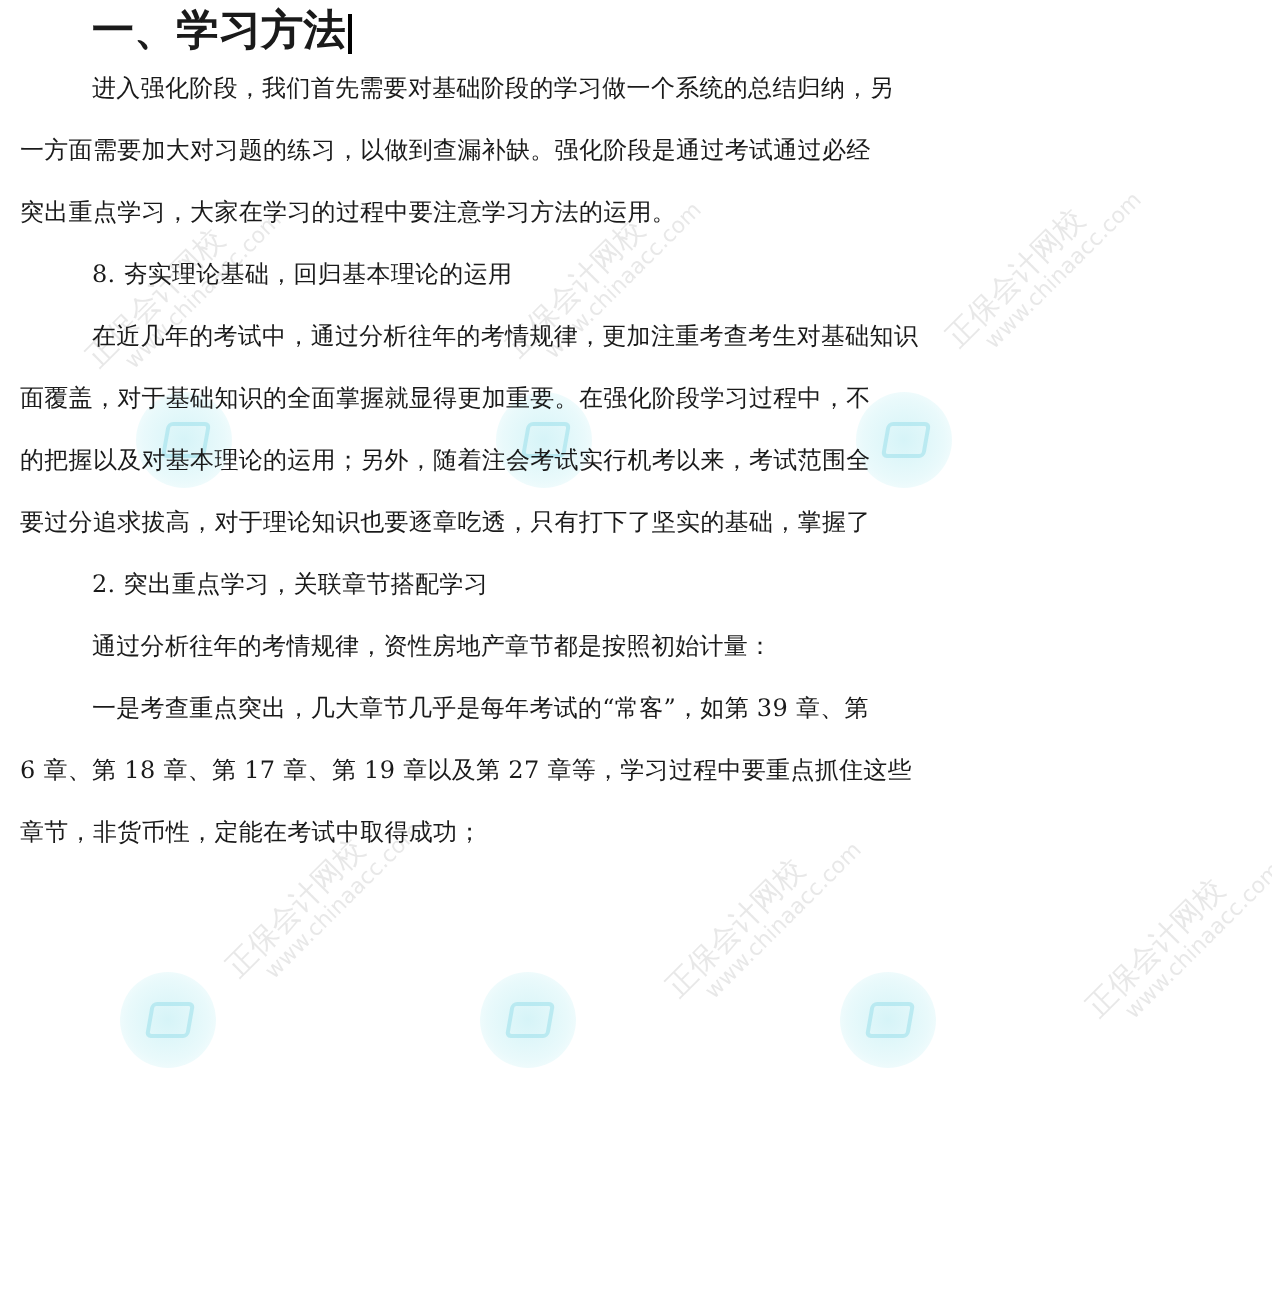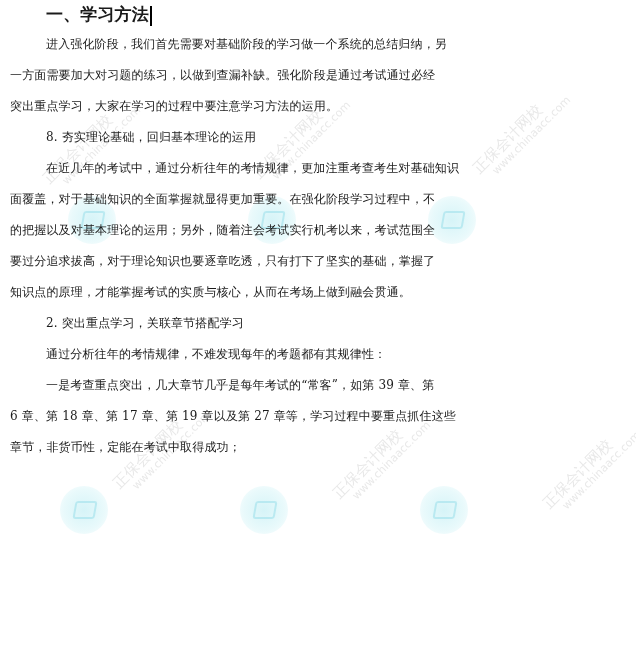--- a/index.html
+++ b/index.html
@@ -72,21 +72,21 @@
     line-height: 31px;
     font-size: 12px;
     white-space: nowrap;
     letter-spacing: 0.15px;
   }
   .indent {
     padding-left: 36px;
   }
   .heading {
     font-weight: bold;
-    font-size: 17px;
+    font-size: 21px;
     padding-left: 36px;
     height: 29px;
     line-height: 29px;
   }
   .cursor {
     display: inline-block;
     width: 2px;
     height: 20px;
     background: #000;
     vertical-align: middle;
@@ -145,29 +145,28 @@
 
     <div class="para">
       <div class="line indent">8. 夯实理论基础，回归基本理论的运用</div>
     </div>
 
     <div class="para">
       <div class="line indent">在近几年的考试中，通过分析往年的考情规律，更加注重考查考生对基础知识</div>
       <div class="line">面覆盖，对于基础知识的全面掌握就显得更加重要。在强化阶段学习过程中，不</div>
       <div class="line">的把握以及对基本理论的运用；另外，随着注会考试实行机考以来，考试范围全</div>
       <div class="line">要过分追求拔高，对于理论知识也要逐章吃透，只有打下了坚实的基础，掌握了</div>
-      <div class="line">知识点的原理，才能掌握考试的实质与核心，从而在考场上做到融会贯通。</div>
     </div>
 
     <div class="para">
       <div class="line indent">2. 突出重点学习，关联章节搭配学习</div>
     </div>
 
     <div class="para">
-      <div class="line indent">通过分析往年的考情规律，不难发现每年的考题都有其规律性：</div>
+      <div class="line indent">通过分析往年的考情规律，资性房地产章节都是按照初始计量：</div>
     </div>
 
     <div class="para">
       <div class="line indent">一是考查重点突出，几大章节几乎是每年考试的“常客”，如第 39 章、第</div>
       <div class="line">6 章、第 18 章、第 17 章、第 19 章以及第 27 章等，学习过程中要重点抓住这些</div>
       <div class="line">章节，非货币性，定能在考试中取得成功；</div>
     </div>
 
 
   </div>

